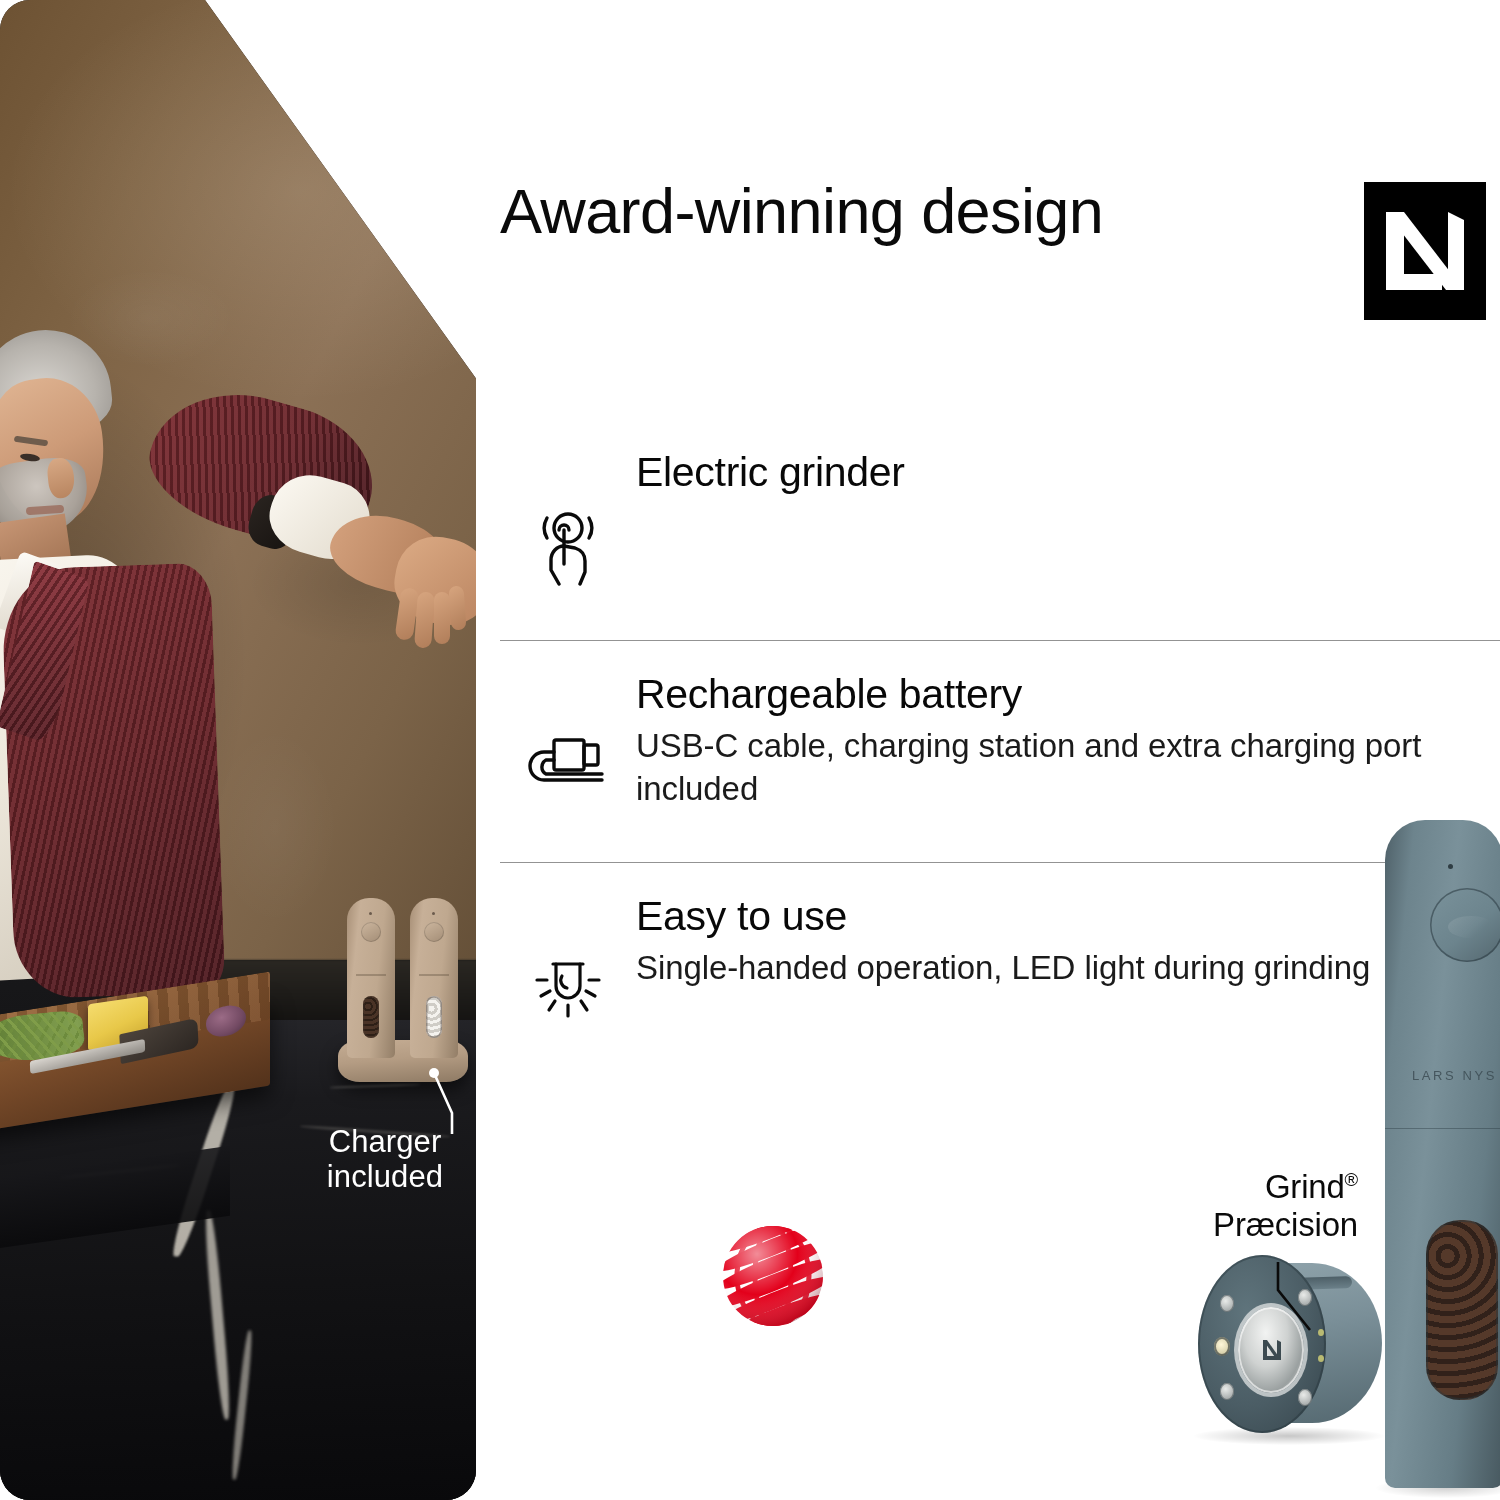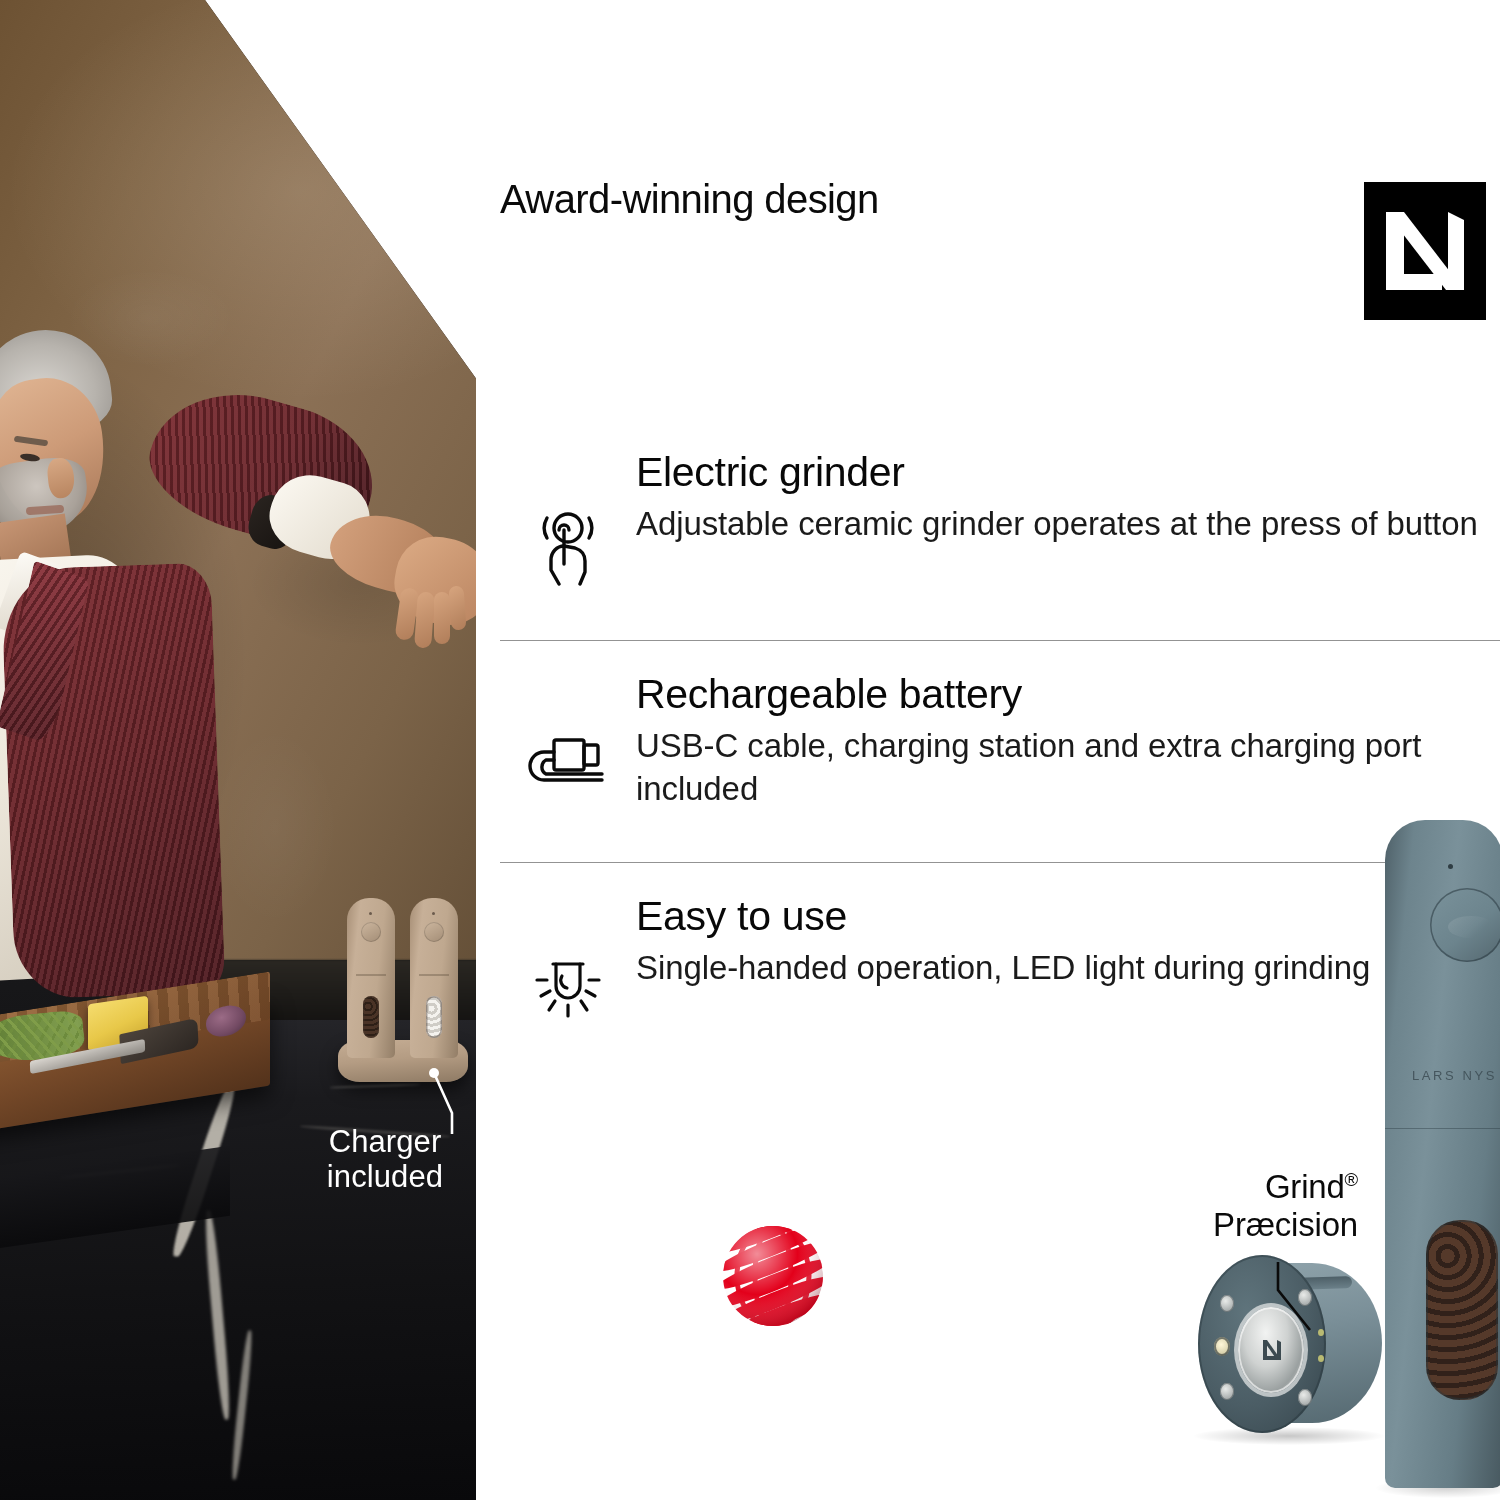--- a/index.html
+++ b/index.html
@@ -12,20 +12,21 @@
   }
   .stage { position:absolute; inset:0; width:1500px; height:1500px; background:#fff; }
 
   
   .photo {
     position:absolute; left:0; top:0; width:476px; height:1500px;
     overflow:hidden;
     -webkit-clip-path: polygon(0 0, 205px 0, 500px 412px, 500px 1500px, 0 1500px);
     clip-path: polygon(0 0, 205px 0, 500px 412px, 500px 1500px, 0 1500px);
     background:#1a1512;
+    border-radius:30px;
   }
   .wall {
     position:absolute; left:0; top:0; width:500px; height:1060px;
     background:
       radial-gradient(ellipse 420px 300px at 60% 18%, rgba(255,238,215,.16), transparent 70%),
       radial-gradient(ellipse 260px 420px at 12% 62%, rgba(0,0,0,.28), transparent 72%),
       linear-gradient(118deg,#6d5233 0%, #7d6243 22%, #8b7055 48%, #7b6348 72%, #5e4a33 100%);
   }
   .wall:after{
     content:""; position:absolute; inset:0;
@@ -244,21 +245,21 @@
   .charger-callout .label {
     color:#fff; font-size:31px; line-height:1.12; text-align:center;
     font-weight:400; letter-spacing:.1px;
   }
 
   
   .content { position:absolute; left:500px; top:0; width:1000px; height:1500px; }
 
   .headline {
     position:absolute; left:0px; top:178px; width:620px;
-    font-size:40px; line-height:1.07; font-weight:400; color:#0a0a0a;
+    font-size:63px; line-height:1.07; font-weight:400; color:#0a0a0a;
     letter-spacing:-.6px;
   }
 
   .brand-logo {
     position:absolute; left:864px; top:182px; width:122px; height:138px;
     background:#000;
   }
   .brand-logo svg { display:block; }
 
   
@@ -479,21 +480,20 @@
             <path d="M16 10 A20 20 0 0 0 16 30"></path>
             <path d="M58 10 A20 20 0 0 1 58 30"></path>
             <path d="M33 22 L33 56"></path>
             <path d="M33 38 C26 38 20 44 20 52 L20 62 L28 76"></path>
             <path d="M33 38 L44 40 C50 42 54 46 54 53 L54 64 L49 76"></path>
             <path d="M28 22 a5 5 0 0 1 10 0"></path>
           </svg>
         </div>
         <div class="f-text">
           <div class="f-title">Electric grinder</div>
-          <div class="f-desc">Adjustable ceramic grinder operates at the press of button</div>
         </div>
       </div>
 
       <div class="feature">
         <div class="divider"></div>
         <div class="f-icon">
           <svg width="80" height="70" viewBox="0 0 80 70" fill="none" stroke="#0a0a0a" stroke-width="3.4" stroke-linecap="round" stroke-linejoin="round">
             <rect x="26" y="10" width="30" height="30" rx="2"></rect>
             <rect x="56" y="15" width="14" height="20" rx="2"></rect>
             <path d="M26 22 L16 22 A14 14 0 0 0 16 50 L74 50"></path>

